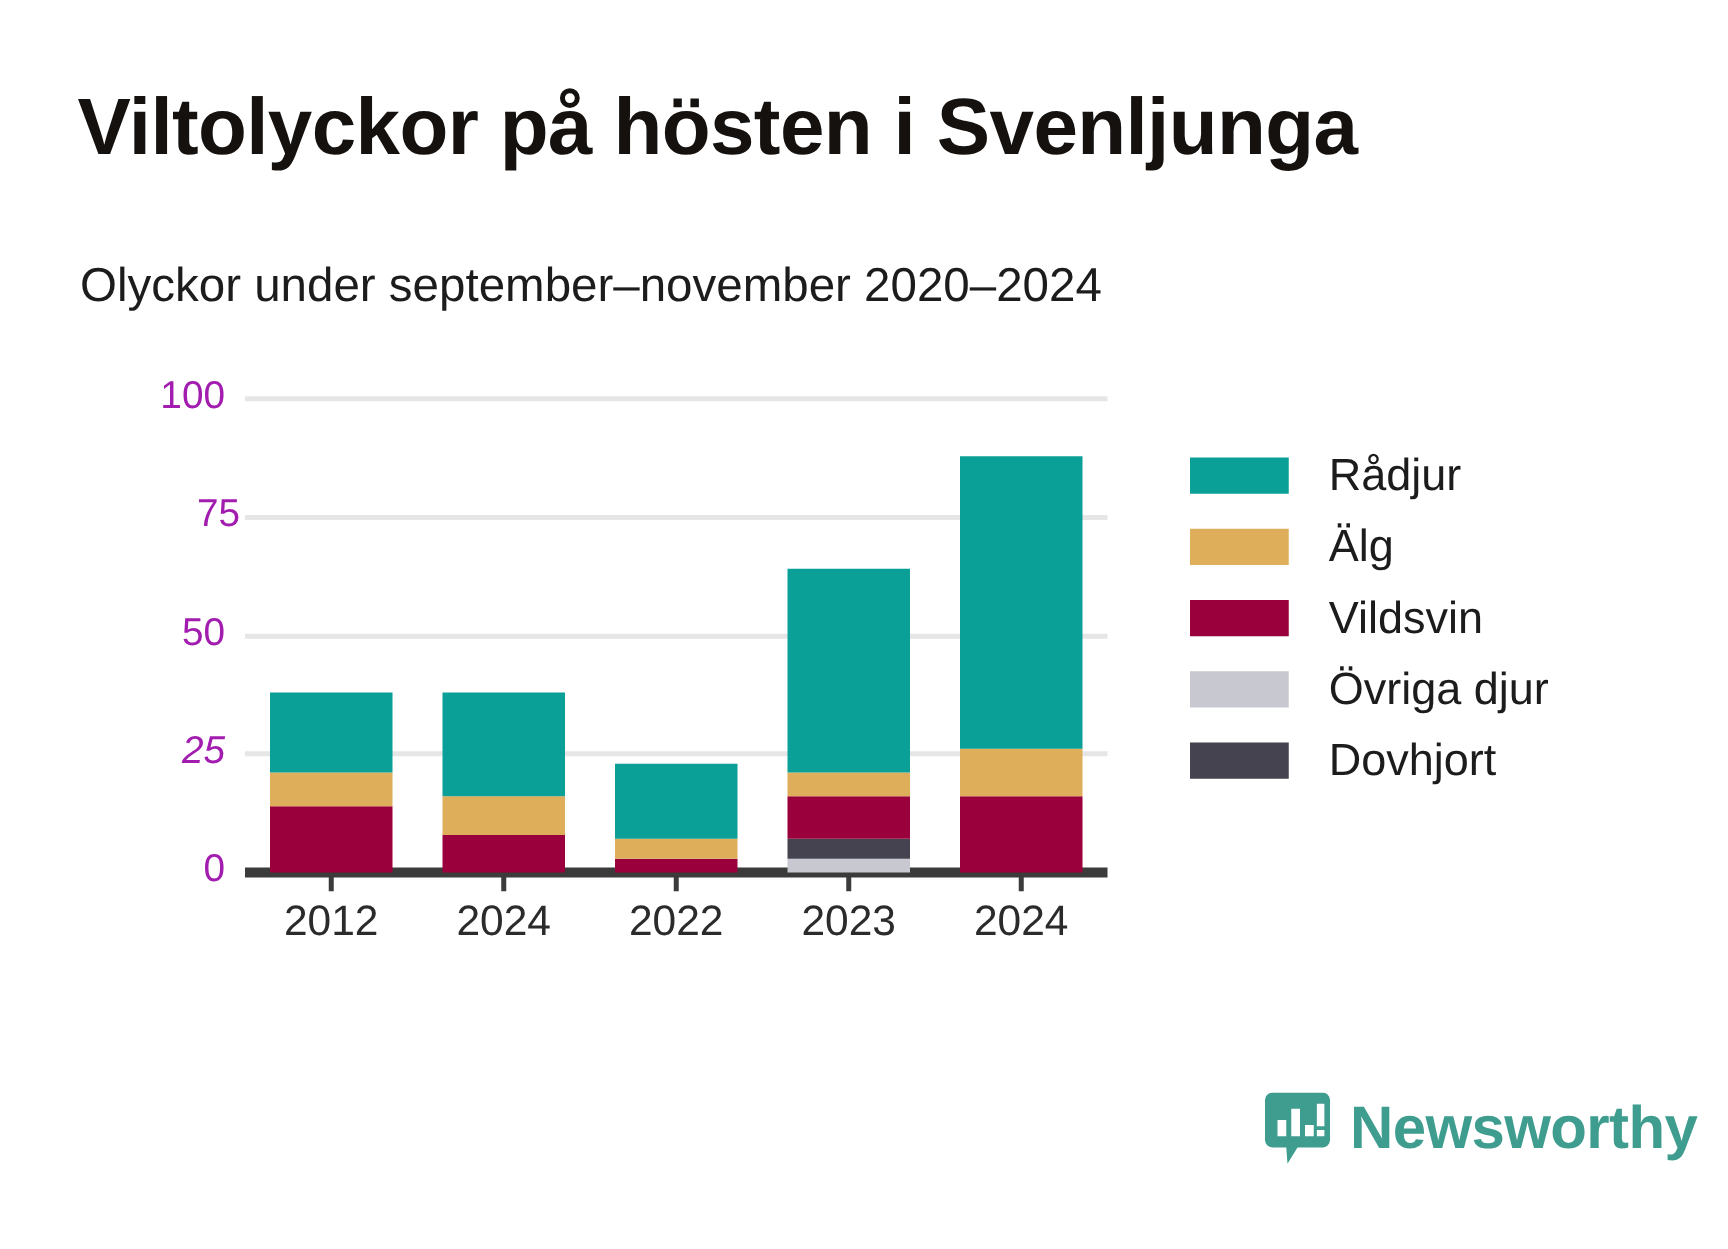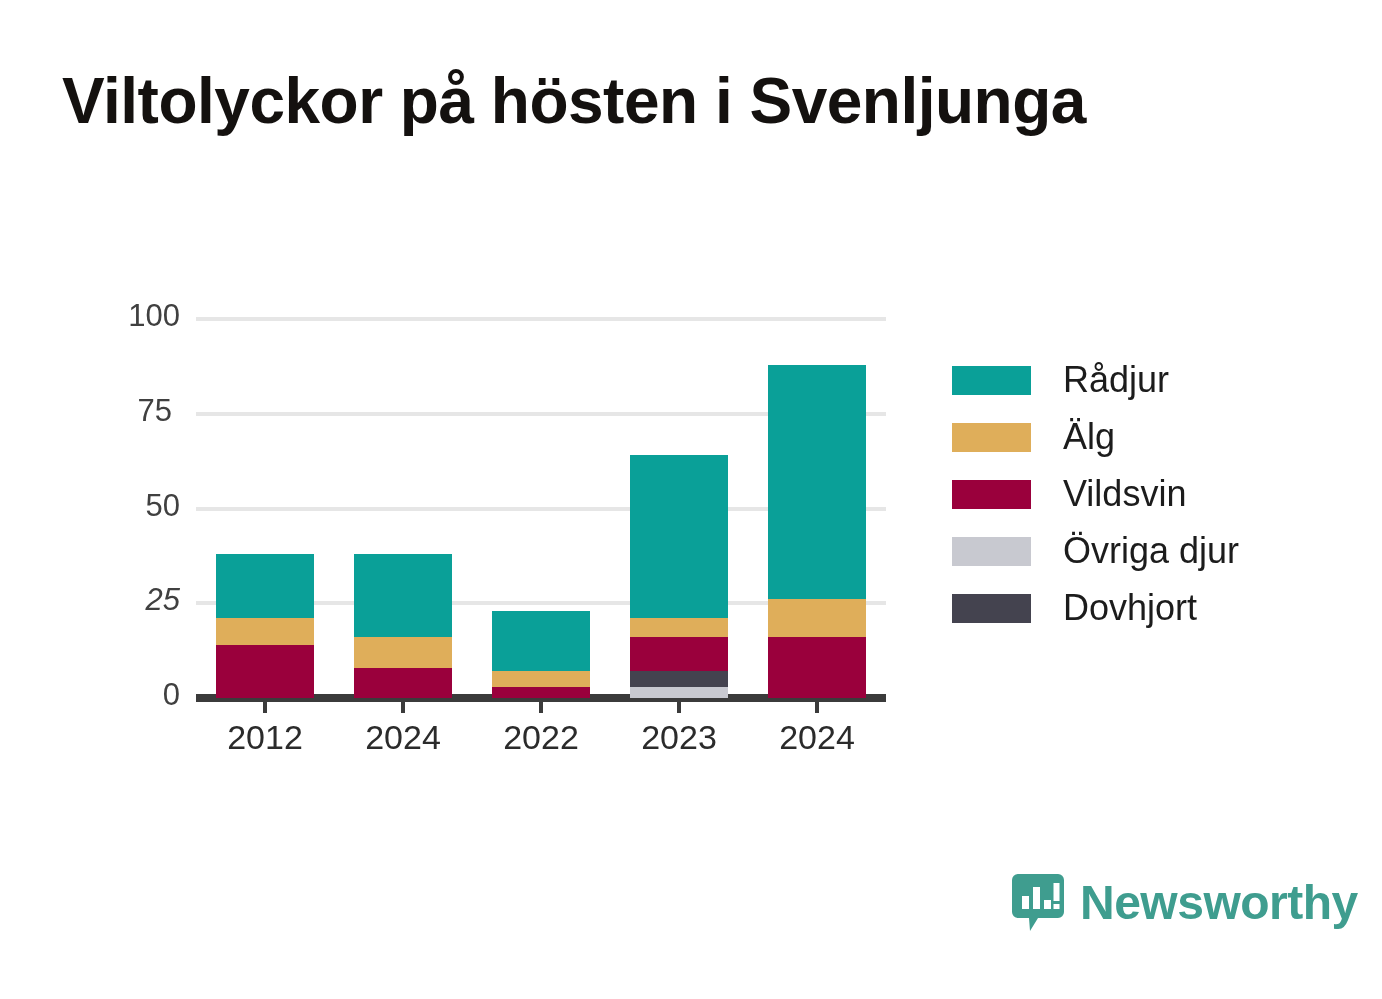--- a/index.html
+++ b/index.html
@@ -71,21 +71,21 @@
     left: 196px;
     top: 694px;
     width: 690px;
     height: 8px;
     background: #3b3b3b;
   }
   .ytick-label {
     position: absolute;
     right: 1192px; 
     font-size: 31px;
-    color: #404040;
+    color: #a21caf;
     text-align: right;
     white-space: nowrap;
   }
 
   .bars-layer {
     position: absolute;
     left: 196px;
     top: 319px;
     width: 690px;
     height: 379px;
@@ -162,34 +162,35 @@
     letter-spacing: -0.5px;
     line-height: 1;
   }
 </style>
 </head>
 <body>
 
 <div class="page">
 
   <div class="chart-title">Viltolyckor på hösten i Svenljunga</div>
+  <div class="chart-subtitle">Olyckor under september–november 2020–2024</div>
 
   <div class="plot-wrap">
     <div class="plot-area" id="gridlines">
         <div class="gridline" style="top: 377px; background: transparent;"></div>
         <div class="gridline" style="top: 282.25px;"></div>
         <div class="gridline" style="top: 187.5px;"></div>
         <div class="gridline" style="top: 92.75px;"></div>
         <div class="gridline" style="top: -2px;"></div>
       </div>
     <div id="yticks">
         <div class="ytick-label" style="left: 60px; width: 120px; right: auto; top: 677px;">0</div>
         <div class="ytick-label" style="left: 60px; width: 120px; right: auto; top: 582.25px; font-style: italic;">25</div>
         <div class="ytick-label" style="left: 60px; width: 120px; right: auto; top: 487.5px;">50</div>
-        <div class="ytick-label" style="left: 52px; width: 120px; right: auto; top: 392.75px;">75</div>
+        <div class="ytick-label" style="left: 72px; width: 120px; right: auto; top: 392.75px;">75</div>
         <div class="ytick-label" style="left: 60px; width: 120px; right: auto; top: 298px;">100</div>
       </div>
     <div class="axis-baseline"></div>
     <div class="bars-layer" id="bars">
         <div class="bar-group" style="left: 20px; height: 379px;">
           <div class="bar-seg" style="background: rgb(154, 0, 60); height: 53.06px; bottom: 0px;"></div>
           <div class="bar-seg" style="background: rgb(223, 174, 90); height: 26.53px; bottom: 53.06px;"></div>
           <div class="bar-seg" style="background: rgb(10, 160, 152); height: 64.43px; bottom: 79.59px;"></div>
         </div>
         <div class="bar-group" style="left: 158px; height: 379px;">

